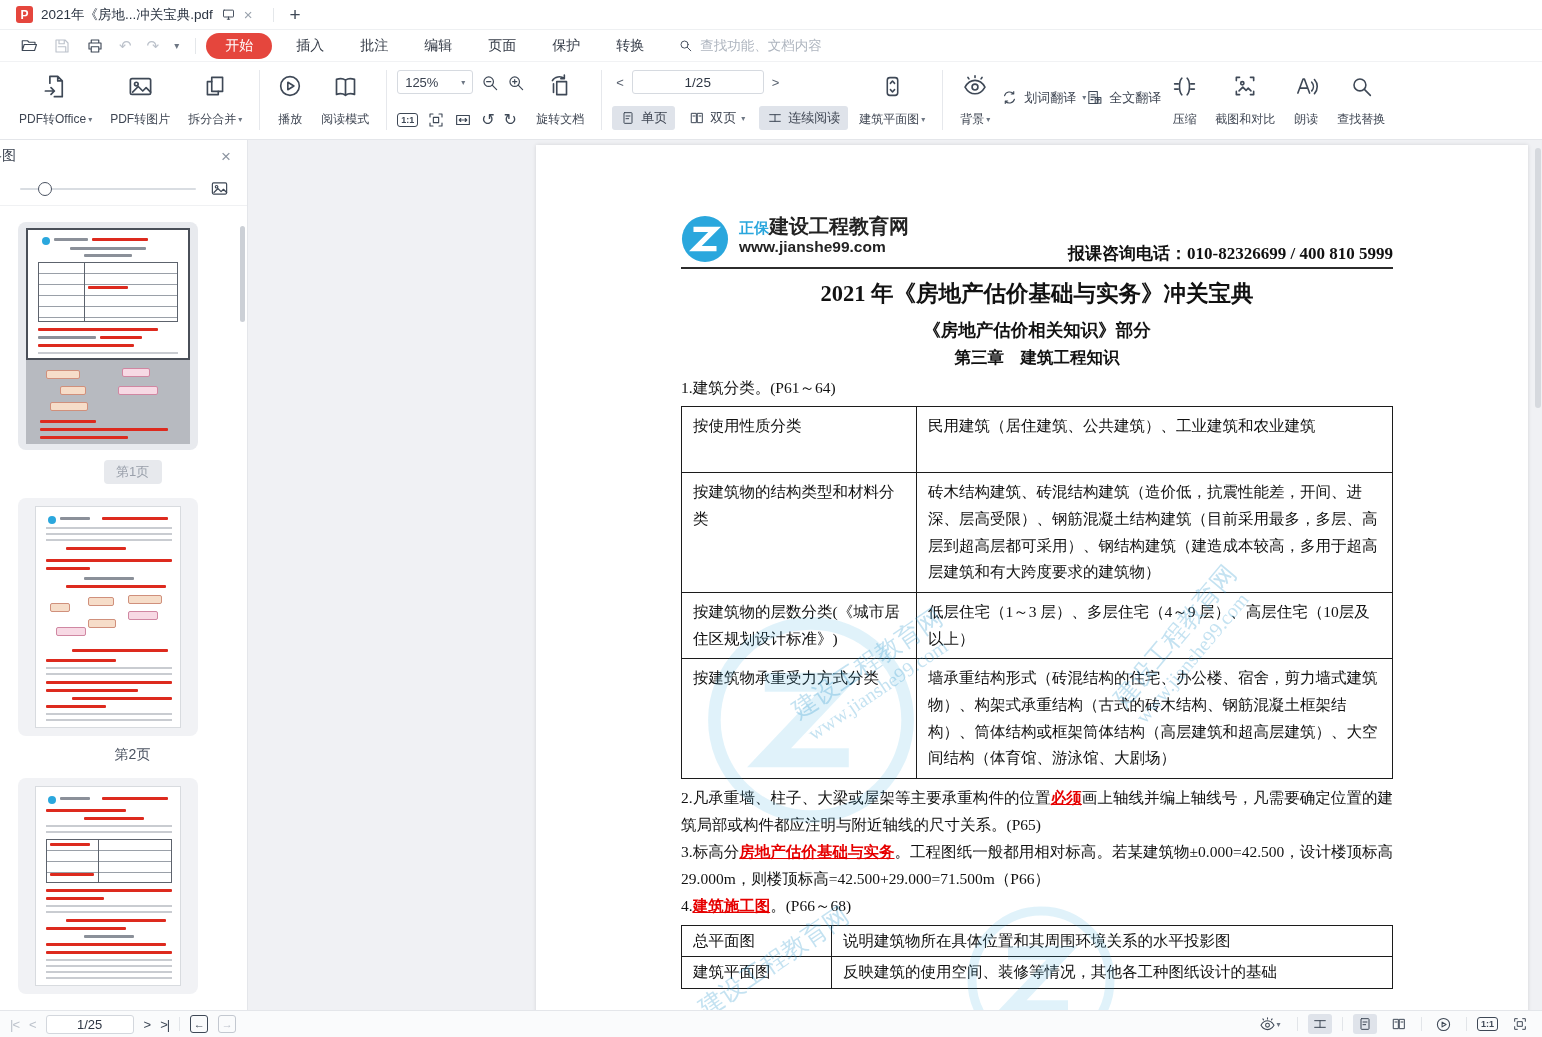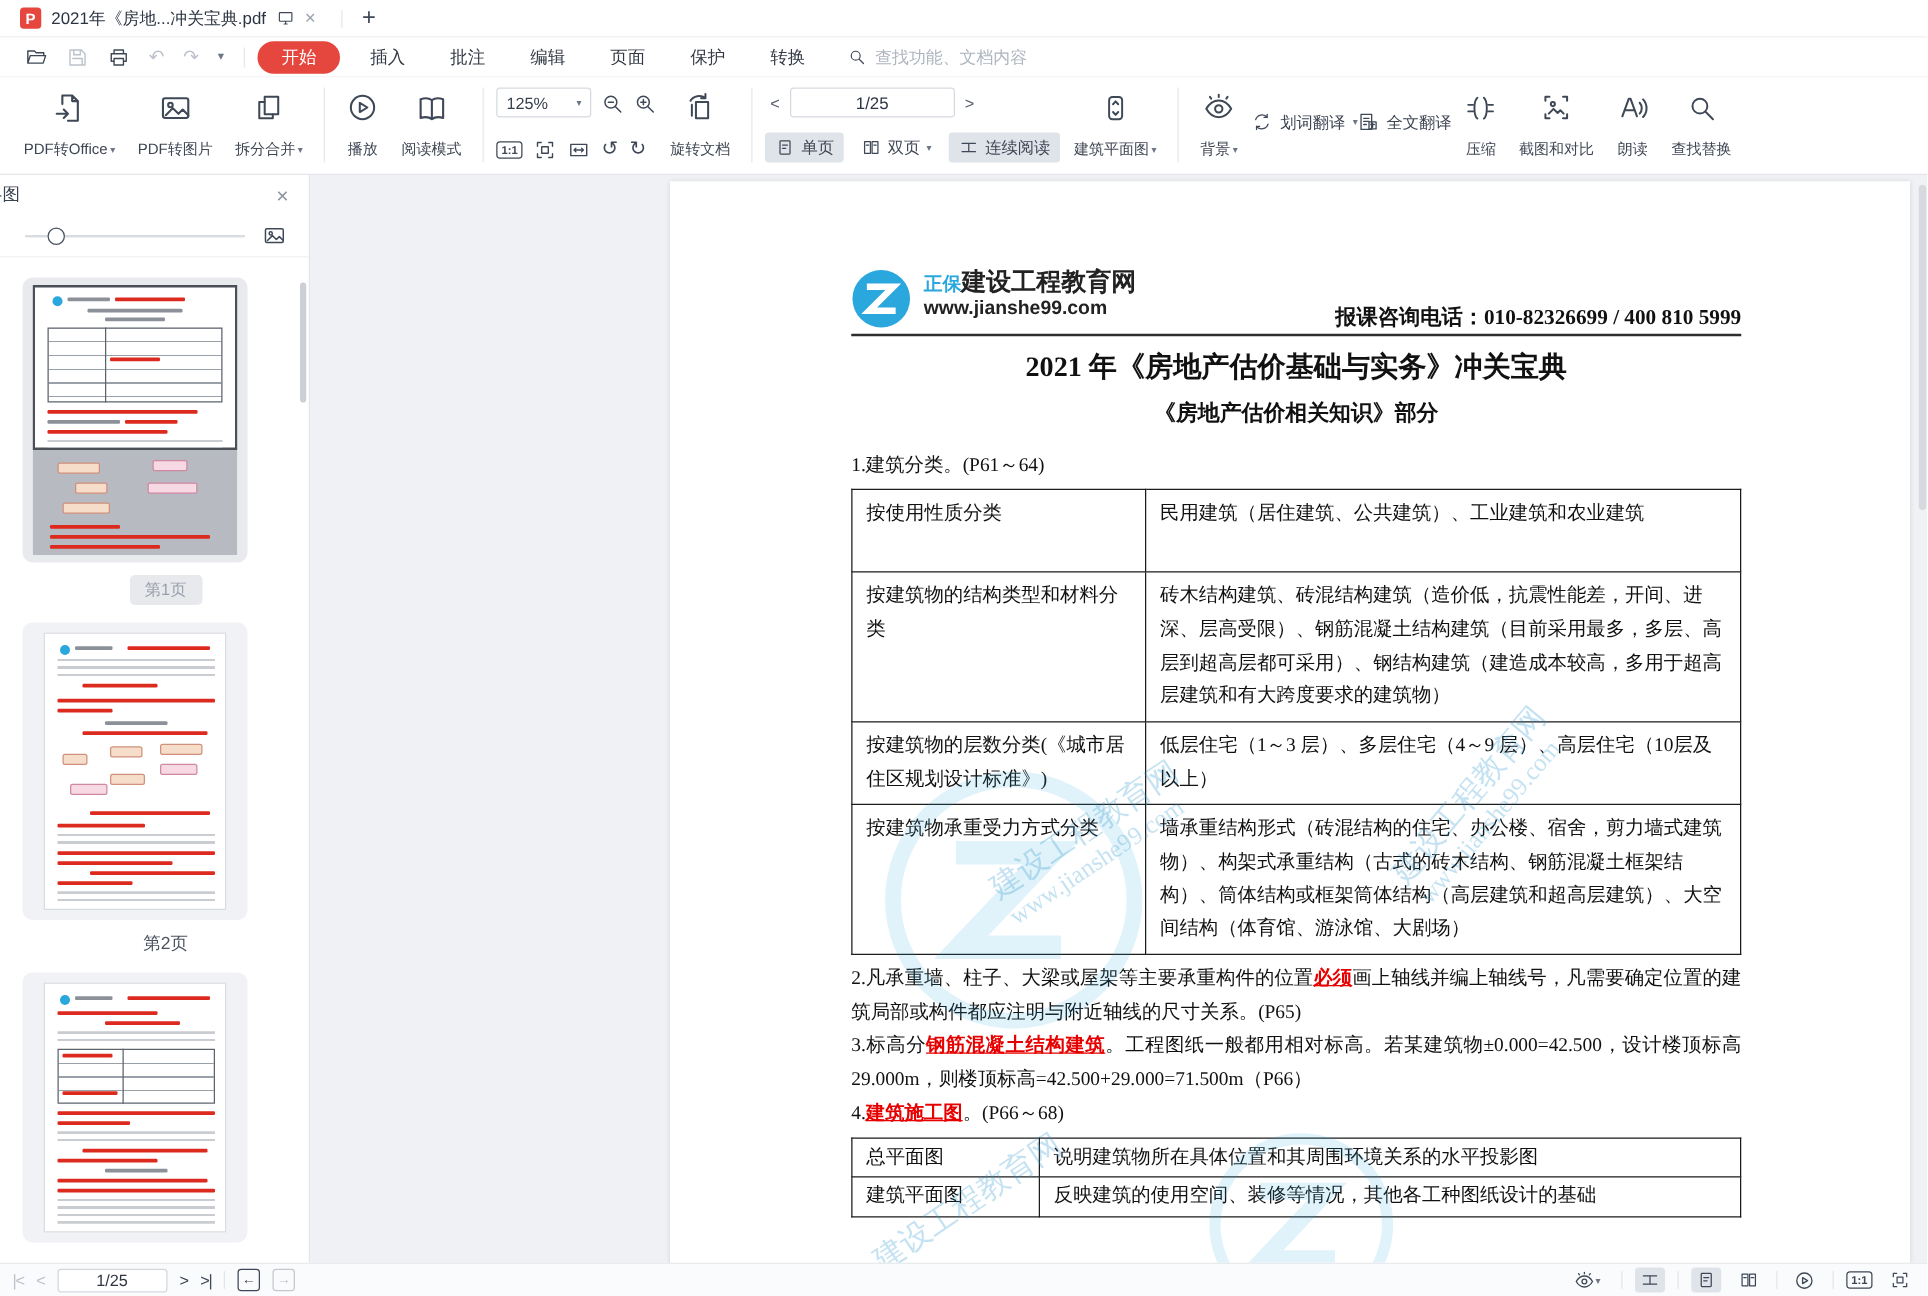--- a/index.html
+++ b/index.html
@@ -111,21 +111,21 @@
   .logoball { flex:0 0 auto; }
   .brandtxt { line-height:1.15; }
   .bblue { color:#2aa7dd; font-weight:bold; font-size:15px; }
   .bdark { color:#222; font-weight:bold; font-size:20px; }
   .burl { color:#222; font-weight:bold; font-size:15.5px; font-family:"Liberation Sans",sans-serif; }
   .phone { position:absolute; right:0; bottom:2px; font-size:17px; color:#111; font-weight:600; }
 
   .dtitle { text-align:center; font-size:22.5px; font-weight:bold; margin-top:9px; }
   .dpart  { text-align:center; font-size:17.5px; font-weight:bold; margin-top:9px; }
   .dchap  { text-align:center; font-size:16.5px; font-weight:bold; margin-top:5px; }
-  .ditem  { font-size:15.5px; margin-top:18px; line-height:1.7; }
+  .ditem  { font-size:15.5px; margin-top:6px; line-height:1.7; }
   .redtxt { color:#e60000; font-weight:bold; text-decoration:underline; text-decoration-color:#e60000; }
   .dpara  { font-size:15.5px; line-height:1.74; text-align:justify; }
 
   table.dtab { width:100%; border-collapse:collapse; margin-top:5px; font-size:15.5px; }
   table.dtab td { border:1px solid #1c1c1c; padding:6px 11px; vertical-align:top; line-height:1.72; }
   table.t1 td.c1 { width:235px; }
   table.t2 td.c1 { width:150px; }
   table.t2 td { padding:2px 11px; }
 
   .wm { position:absolute; color:rgba(42,150,205,.28); font-size:25px; white-space:nowrap;
@@ -667,20 +667,21 @@
             <div class="brandtxt">
               <div><span class="bblue">正保</span><span class="bdark">建设工程教育网</span></div>
               <div class="burl">www.jianshe99.com</div>
             </div>
           </div>
           <div class="phone">报课咨询电话：010-82326699 / 400 810 5999</div>
         </div>
 
         <div class="dtitle">2021 年《房地产估价基础与实务》冲关宝典</div>
         <div class="dpart">《房地产估价相关知识》部分</div>
+        <div class="dchap">第三章　建筑工程知识</div>
 
         <div class="ditem">1.建筑分类。(P61～64)</div>
 
         <table class="dtab t1">
           <tbody>
               <tr style="height:66px">
             <td class="c1">按使用性质分类</td>
             <td>民用建筑（居住建筑、公共建筑）、工业建筑和农业建筑</td>
           </tr>
           <tr style="height:106px">
@@ -695,21 +696,21 @@
             <td class="c1">按建筑物承重受力方式分类</td>
             <td>墙承重结构形式（砖混结构的住宅、办公楼、宿舍，剪力墙式建筑物）、构架式承重结构（古式的砖木结构、钢筋混凝土框架结构）、筒体结构或框架筒体结构（高层建筑和超高层建筑）、大空间结构（体育馆、游泳馆、大剧场）</td>
           </tr>
         </tbody>
           </table>
 
         <div class="dpara" style="margin-top:6px">
           <span>2.凡承重墙、柱子、大梁或屋架等主要承重构件的位置</span><span class="redtxt">必须</span><span>画上轴线并编上轴线号，凡需要确定位置的建筑局部或构件都应注明与附近轴线的尺寸关系。(P65)</span>
         </div>
         <div class="dpara">
-          <span>3.标高分</span><span class="redtxt">钢筋混凝土结构建筑</span><span>。工程图纸一般都用相对标高。若某建筑物±0.000=42.500，设计楼顶标高 29.000m，则楼顶标高=42.500+29.000=71.500m（P66）</span>
+          <span>3.标高分</span><span class="redtxt">房地产估价基础与实务</span><span>。工程图纸一般都用相对标高。若某建筑物±0.000=42.500，设计楼顶标高 29.000m，则楼顶标高=42.500+29.000=71.500m（P66）</span>
         </div>
         <div class="dpara">
           <span>4.</span><span class="redtxt">建筑施工图</span><span>。(P66～68)</span>
         </div>
 
         <table class="dtab t2">
           <tbody>
               <tr>
             <td class="c1">总平面图</td>
             <td>说明建筑物所在具体位置和其周围环境关系的水平投影图</td>

